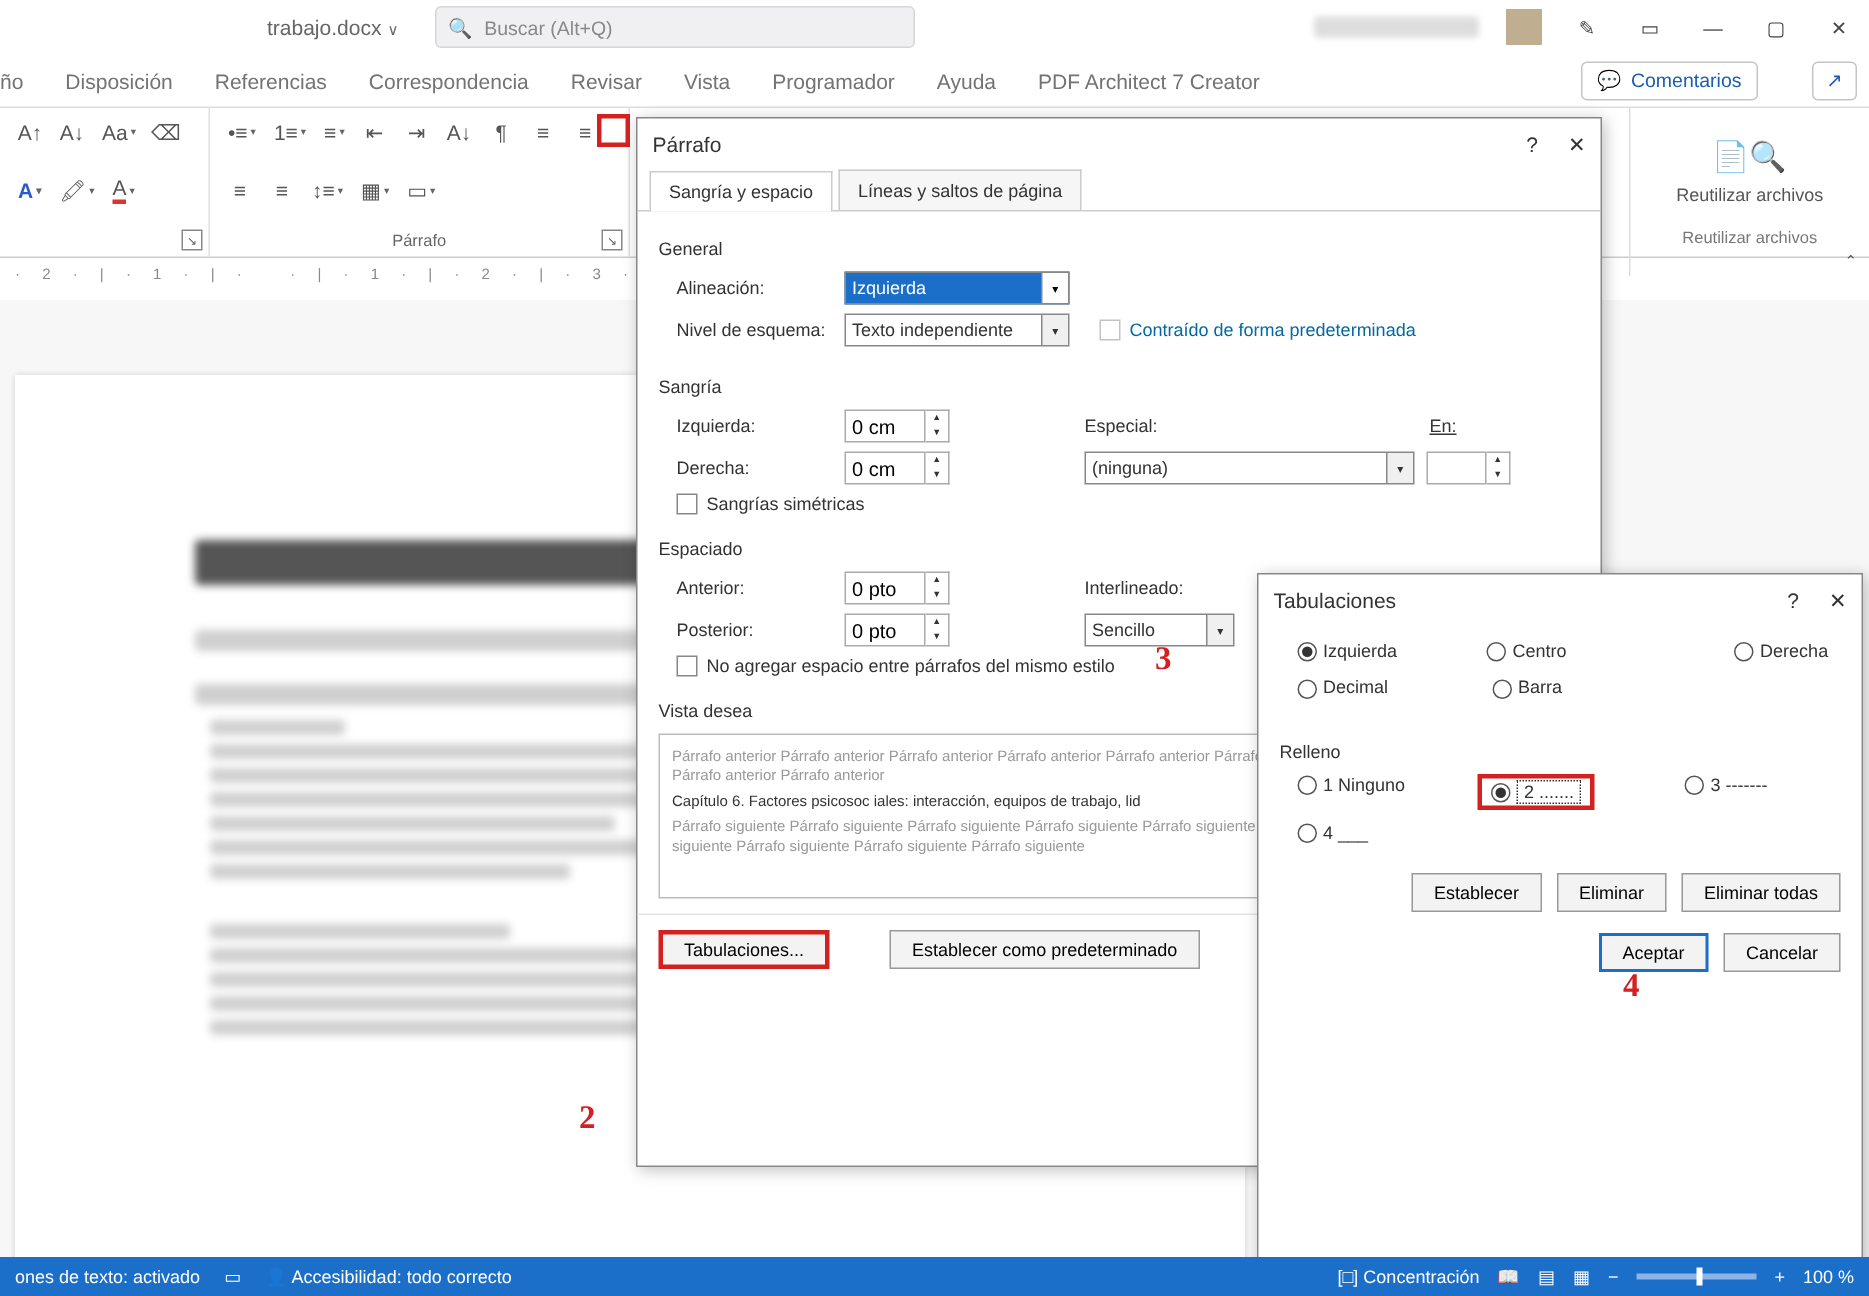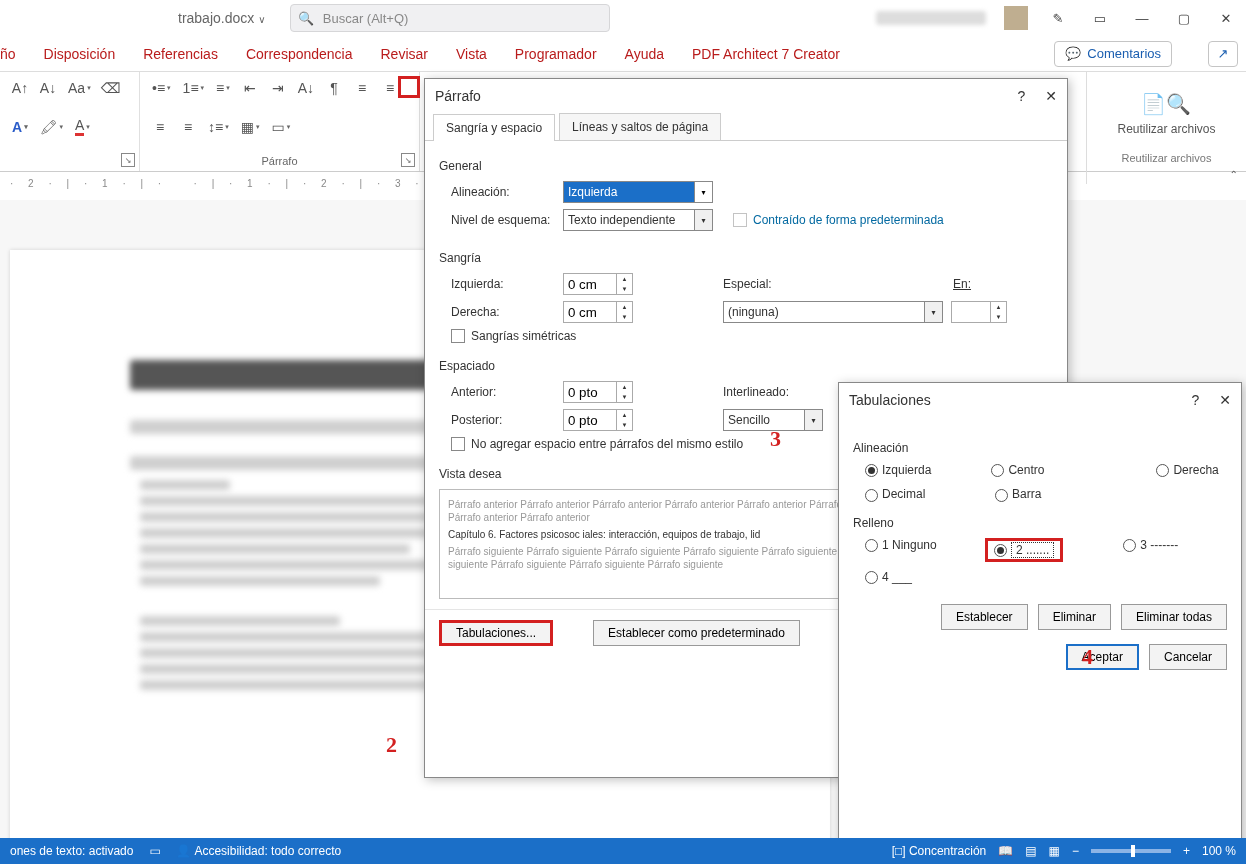--- a/index.html
+++ b/index.html
@@ -11,21 +11,21 @@
 .titlebar .doc-chev { color:#666; margin-left:4px; font-size:10px; }
 .titlebar .search-box { margin-left: 24px; width: 320px; height: 28px; background:#f0f0f2; border:1px solid #d6d6d8; border-radius:4px; display:flex; align-items:center; padding:0 8px; color:#888; }
 .titlebar .search-box .sicon { margin-right:8px; color:#888; }
 .titlebar .right { margin-left:auto; display:flex; align-items:center; gap:18px; color:#666; }
 .titlebar .avatar { width:24px; height:24px; background:#bfae90; }
 .titlebar .user-blur { width:110px; height:14px; background:#ddd; filter: blur(2px); border-radius:3px; }
 .titlebar .winbtn { width:24px; height:24px; display:flex; align-items:center; justify-content:center; color:#444; }
 
 
 .tabs { height: 36px; display:flex; align-items:center; gap:28px; padding:0 8px 0 0; border-bottom:1px solid #ddd; }
-.tabs .tab { font-size:14px; color:#b91c1c; }
+.tabs .tab { font-size:14px; color:#737373; }
 .tabs .spacer { flex:1; }
 .comments-btn { height:26px; padding:0 10px; border:1px solid #c5c5c5; border-radius:4px; color:#1a5eb0; display:flex; align-items:center; gap:6px; }
 .share-btn { width:30px; height:26px; border:1px solid #c5c5c5; border-radius:4px; margin-left:8px; display:flex; align-items:center; justify-content:center; color:#1a5eb0; }
 
 
 .ribbon { height: 100px; display:flex; border-bottom:1px solid #ccc; position:relative; }
 .ribbon-group { display:flex; flex-direction:column; border-right:1px solid #e0e0e0; }
 .rg-body { display:flex; flex-wrap:wrap; gap:4px; padding:4px 8px; flex:1; }
 .rg-label { font-size:11px; color:#666; text-align:center; padding:2px 0 4px; position:relative; }
 .dlg-launch { position:absolute; right:4px; bottom:4px; width:14px; height:14px; border:1px solid #888; font-size:8px; display:flex; align-items:center; justify-content:center; }
@@ -309,30 +309,29 @@
 
 <div class="dialog" style="left:838px; top:382px; width:404px; height:503px;">
   <div class="dlg-title">
     <span>Tabulaciones</span>
     <div class="spacer"></div>
     <span class="q">?</span>
     <span>✕</span>
   </div>
   <div class="dlg-body">
 
-    <div class="group-hdr" style="margin-top:14px;">Alineación</div>
     <div style="display:flex;flex-wrap:wrap;gap:10px 30px;margin-left:12px;">
       <label><span class="radio sel"></span><span>Izquierda</span></label>
       <label style="margin-left:30px;"><span class="radio"></span><span>Centro</span></label>
       <label style="margin-left:50px;padding-left:32px;"><span class="radio"></span><span>Derecha</span></label>
       <label style="flex-basis:100px;"><span class="radio"></span><span>Decimal</span></label>
       <label><span class="radio"></span><span>Barra</span></label>
     </div>
 
-    <div class="group-hdr" style="margin-top:14px;">Relleno</div>
+    <div class="group-hdr" style="margin-top:28px;">Relleno</div>
     <div style="display:flex;flex-wrap:wrap;gap:8px 10px;margin-left:12px;">
       <label style="width:110px;"><span class="radio"></span><span>1 Ninguno</span></label>
       <span class="red-box" style="padding:2px 6px;"><label><span class="radio sel"></span><span class="radio-focus"><span>2 .......</span></span></label></span>
       <label style="margin-left:50px;"><span class="radio"></span><span>3 -------</span></label>
       <label style="width:110px;"><span class="radio"></span><span>4 ___</span></label>
     </div>
 
     <div style="display:flex;gap:10px;justify-content:flex-end;margin-top:20px;">
       <button class="dlg-btn"><span>Establecer</span></button>
       <button class="dlg-btn"><span>Eliminar</span></button>

